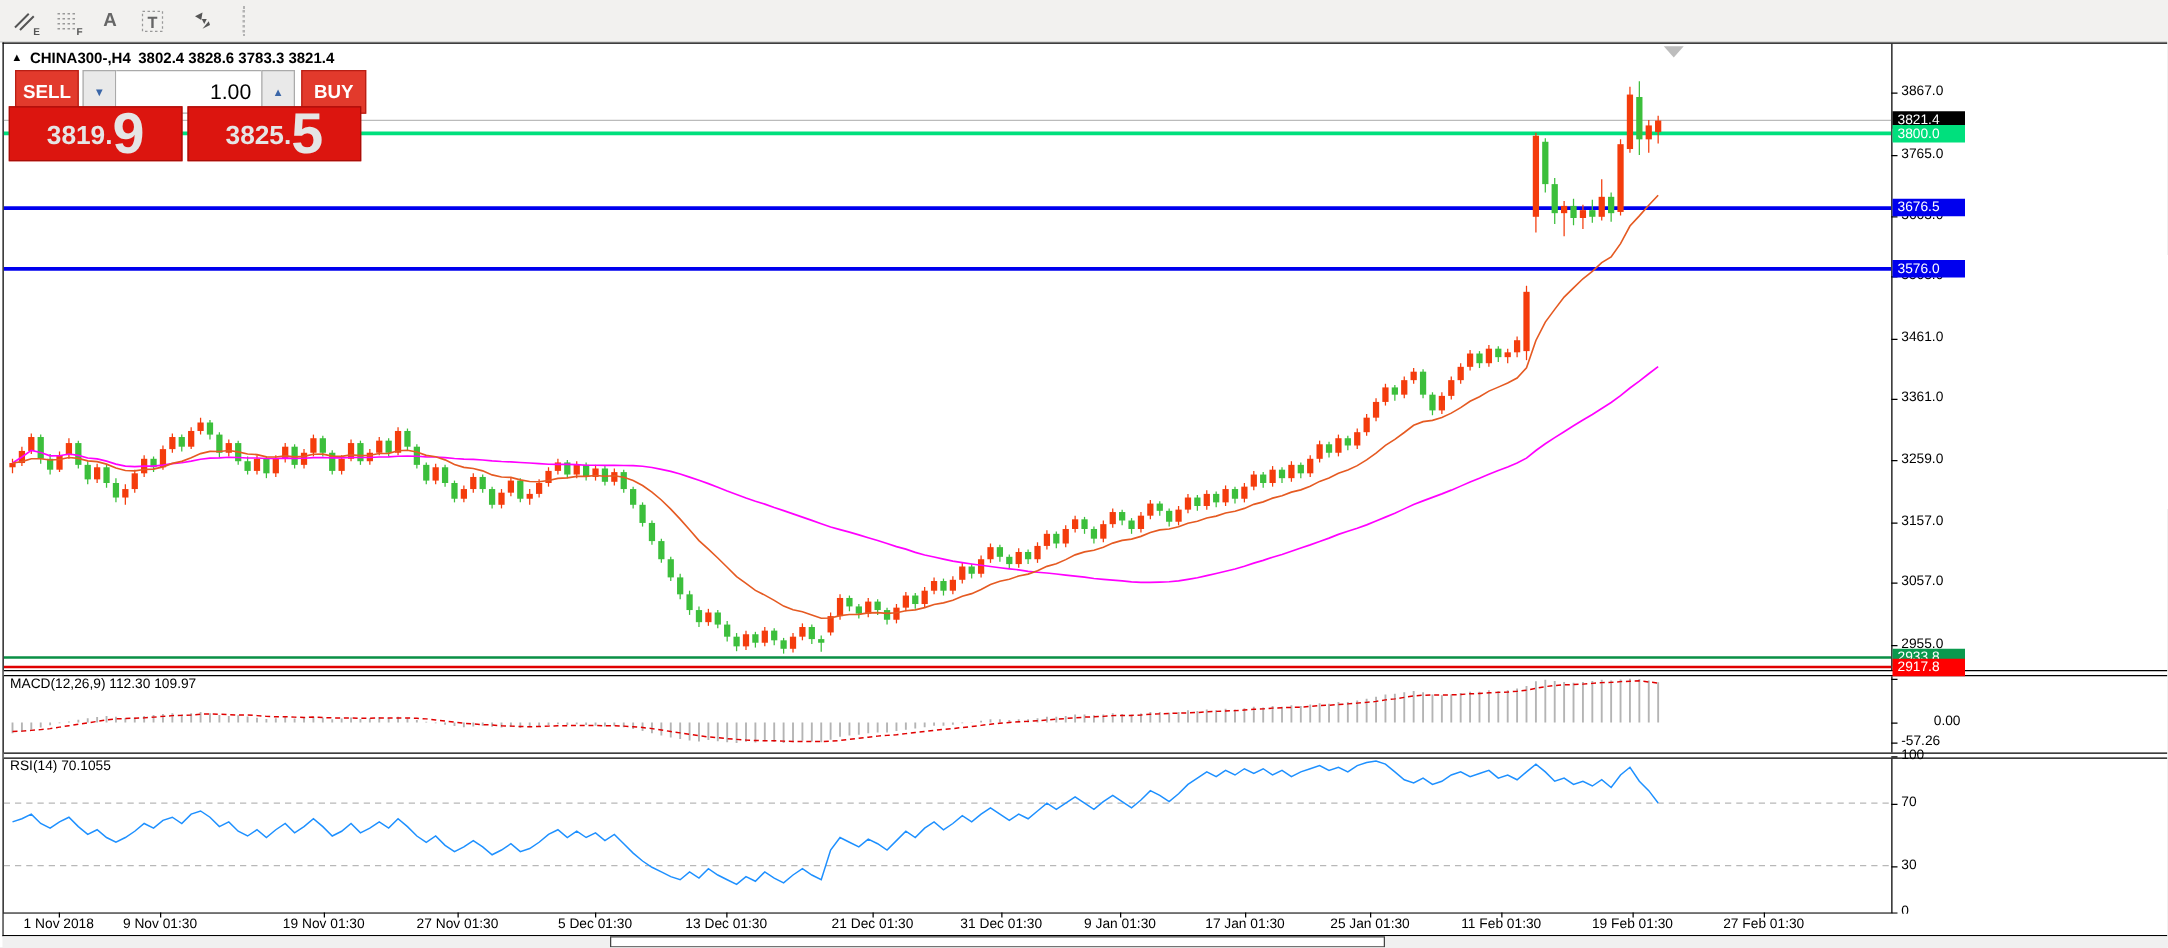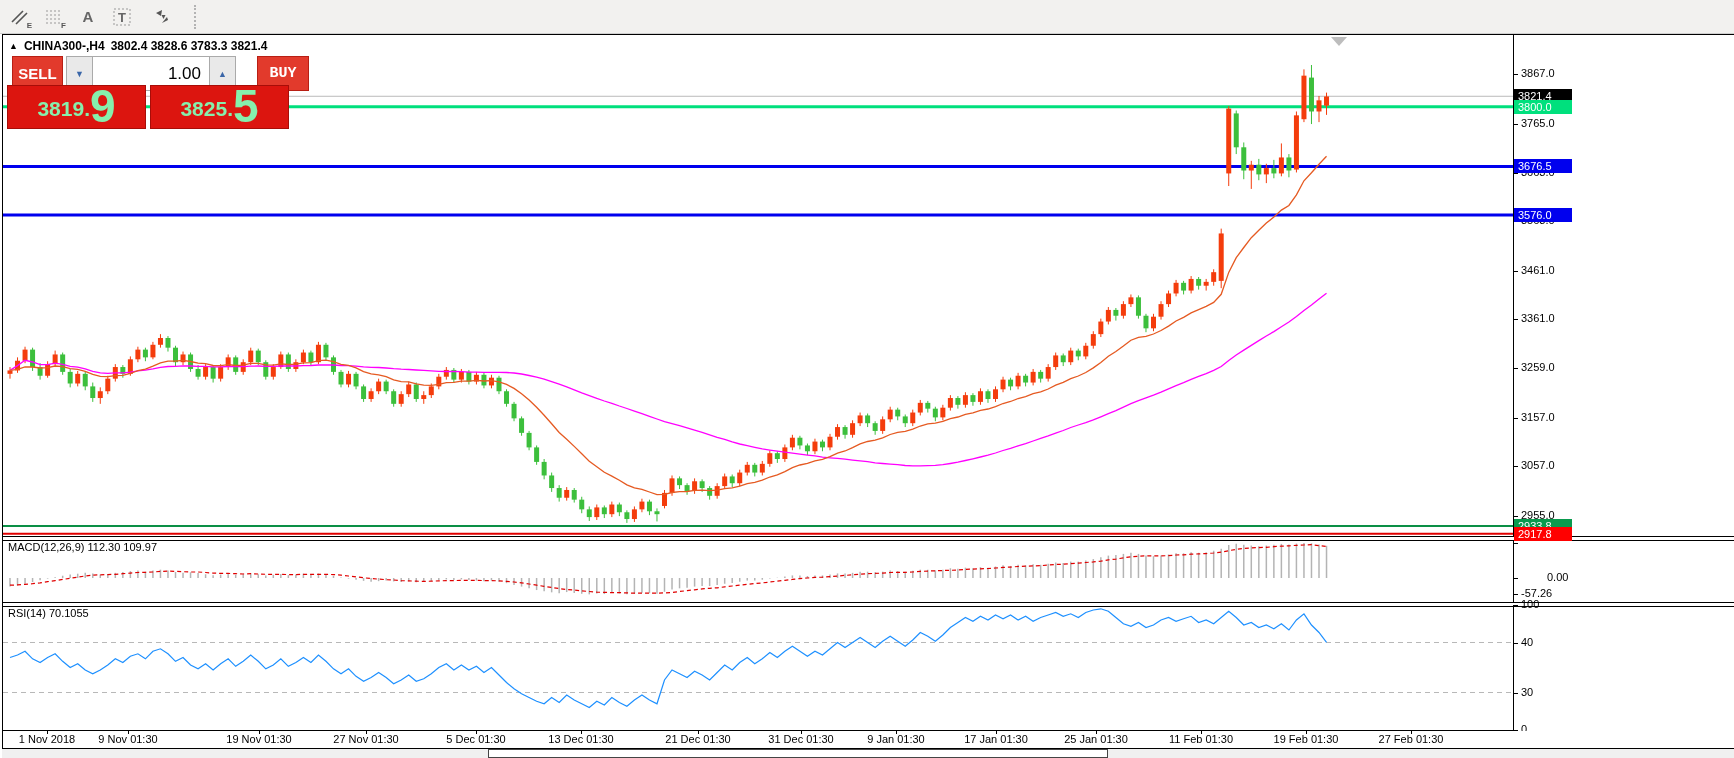--- a/index.html
+++ b/index.html
@@ -18,25 +18,25 @@
   .frame-bottom{position:absolute;left:2px;top:748px;width:1732px;height:1px;background:#000;}
   .axis-vline{position:absolute;left:1513px;top:35px;width:1px;height:696px;background:#000;}
   .pane-sep{position:absolute;left:3px;width:1731px;height:3px;border-top:1px solid #000;border-bottom:1px solid #000;background:#fff;}
   svg{position:absolute;display:block;}
   
   .chart-title{position:absolute;left:9px;top:39px;font-size:12px;font-weight:700;color:#000;display:flex;align-items:center;gap:6px;}
   .sym-marker{font-size:9px;}
   .trade-row{position:absolute;left:12px;top:56px;height:35px;display:flex;align-items:stretch;}
   .btn-red{background:#e23a2c;border:1px solid #b81f14;color:#fff;font-weight:700;font-size:15px;display:flex;align-items:center;justify-content:center;}
   .sell-btn{width:49px;}
-  .buy-btn{width:50px;margin-left:21px;font-family:Liberation Mono, monospace;}
+  .buy-btn{width:50px;margin-left:5px;}
   .spin-btn{width:25px;background:#e9e9e9;border:1px solid #aaa;color:#3a66a8;font-size:9px;display:flex;align-items:center;justify-content:center;}
   .vol-input{width:100px;border:1px solid #aaa;border-left:none;border-right:none;font-size:17px;text-align:right;padding:0 8px;font-family:"Liberation Sans",sans-serif;}
   .tiles{position:absolute;left:7px;top:85px;display:flex;gap:4px;}
-  .tile{width:137px;height:42px;background:#dc150f;border:1px solid #a80d08;color:#86efac;display:flex;align-items:flex-end;justify-content:center;overflow:hidden;}
+  .tile{width:137px;height:42px;background:#dc150f;border:1px solid #a80d08;color:#e5e5e5;display:flex;align-items:flex-end;justify-content:center;overflow:hidden;}
   .tile .pint{font-size:21px;font-weight:700;line-height:38px;}
   .tile .pdot{font-size:21px;font-weight:700;line-height:38px;}
   .tile .pbig{font-size:46px;font-weight:700;line-height:44px;}
   .shift-marker{position:absolute;left:1331px;top:37px;width:0;height:0;border-left:8px solid transparent;border-right:8px solid transparent;border-top:9px solid #bdbdbd;}
   
   .ind-label{position:absolute;left:8px;font-size:11px;color:#000;}
   
   .tick-label{position:absolute;left:1521px;font-size:11px;color:#000;}
   .tick-dash{position:absolute;left:1513px;width:5px;height:1px;background:#000;}
   .badge{position:absolute;left:1514px;width:54px;height:14px;color:#fff;font-size:11px;line-height:14px;text-align:left;padding-left:4px;}
@@ -701,21 +701,21 @@
       <div class="tick-label" style="top: 509px;">2955.0</div>
       <div class="tick-dash" style="top: 543px;"></div>
       <div class="tick-label" style="top: 528px;">121.84</div>
       <div class="tick-dash" style="top: 578px;"></div>
       <div class="tick-label" style="top: 571px; padding-left: 26px;">0.00</div>
       <div class="tick-dash" style="top: 594px;"></div>
       <div class="tick-label" style="top: 587px;">-57.26</div>
       <div class="tick-dash" style="top: 605px;"></div>
       <div class="tick-label" style="top: 598px;">100</div>
       <div class="tick-dash" style="top: 643px;"></div>
-      <div class="tick-label" style="top: 636px;">40</div>
+      <div class="tick-label" style="top: 636px;">70</div>
       <div class="tick-dash" style="top: 693px;"></div>
       <div class="tick-label" style="top: 686px;">30</div>
       <div class="tick-dash" style="top: 730px;"></div>
       <div class="tick-label" style="top: 723px;">0</div>
       <div class="badge" style="top: 89px; background: rgb(0, 0, 0);">3821.4</div>
       <div class="badge" style="top: 100px; background: rgb(0, 224, 125);">3800.0</div>
       <div class="badge" style="top: 159px; background: rgb(0, 0, 238);">3676.5</div>
       <div class="badge" style="top: 208px; background: rgb(0, 0, 238);">3576.0</div>
       <div class="badge" style="top: 519px; background: rgb(10, 154, 78);">2933.8</div>
       <div class="badge" style="top: 527px; background: rgb(255, 0, 0);">2917.8</div>

